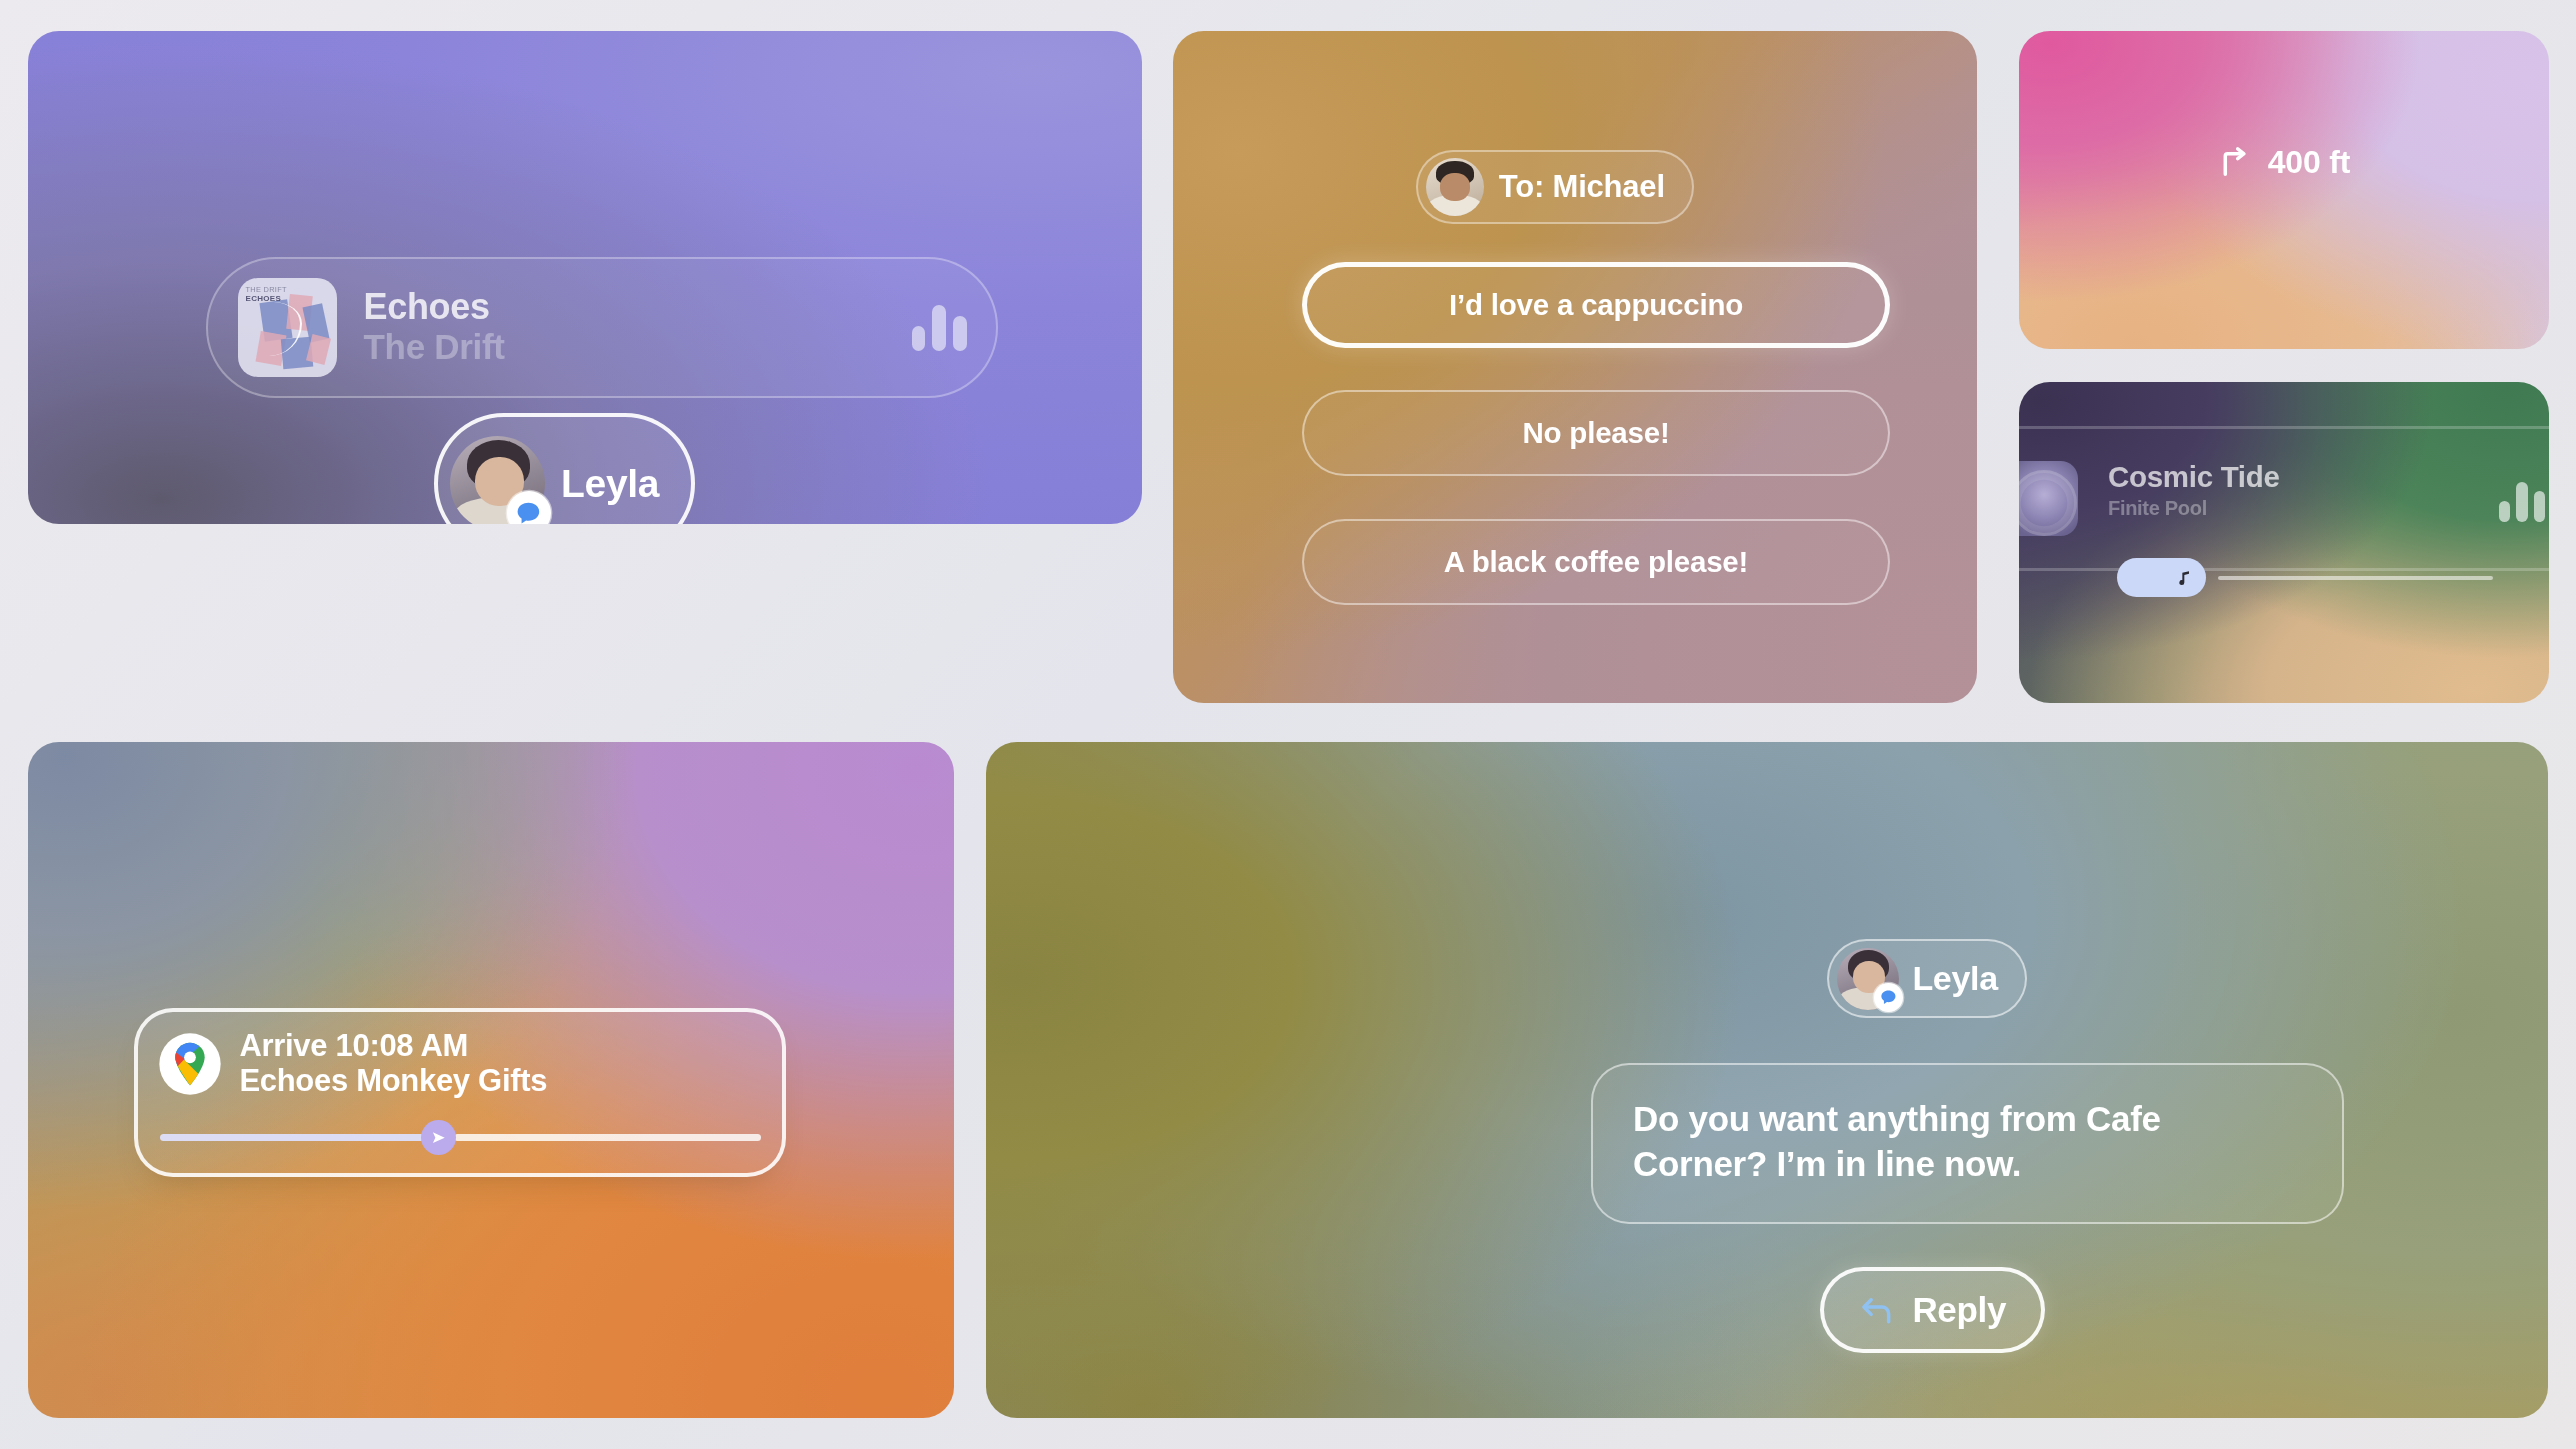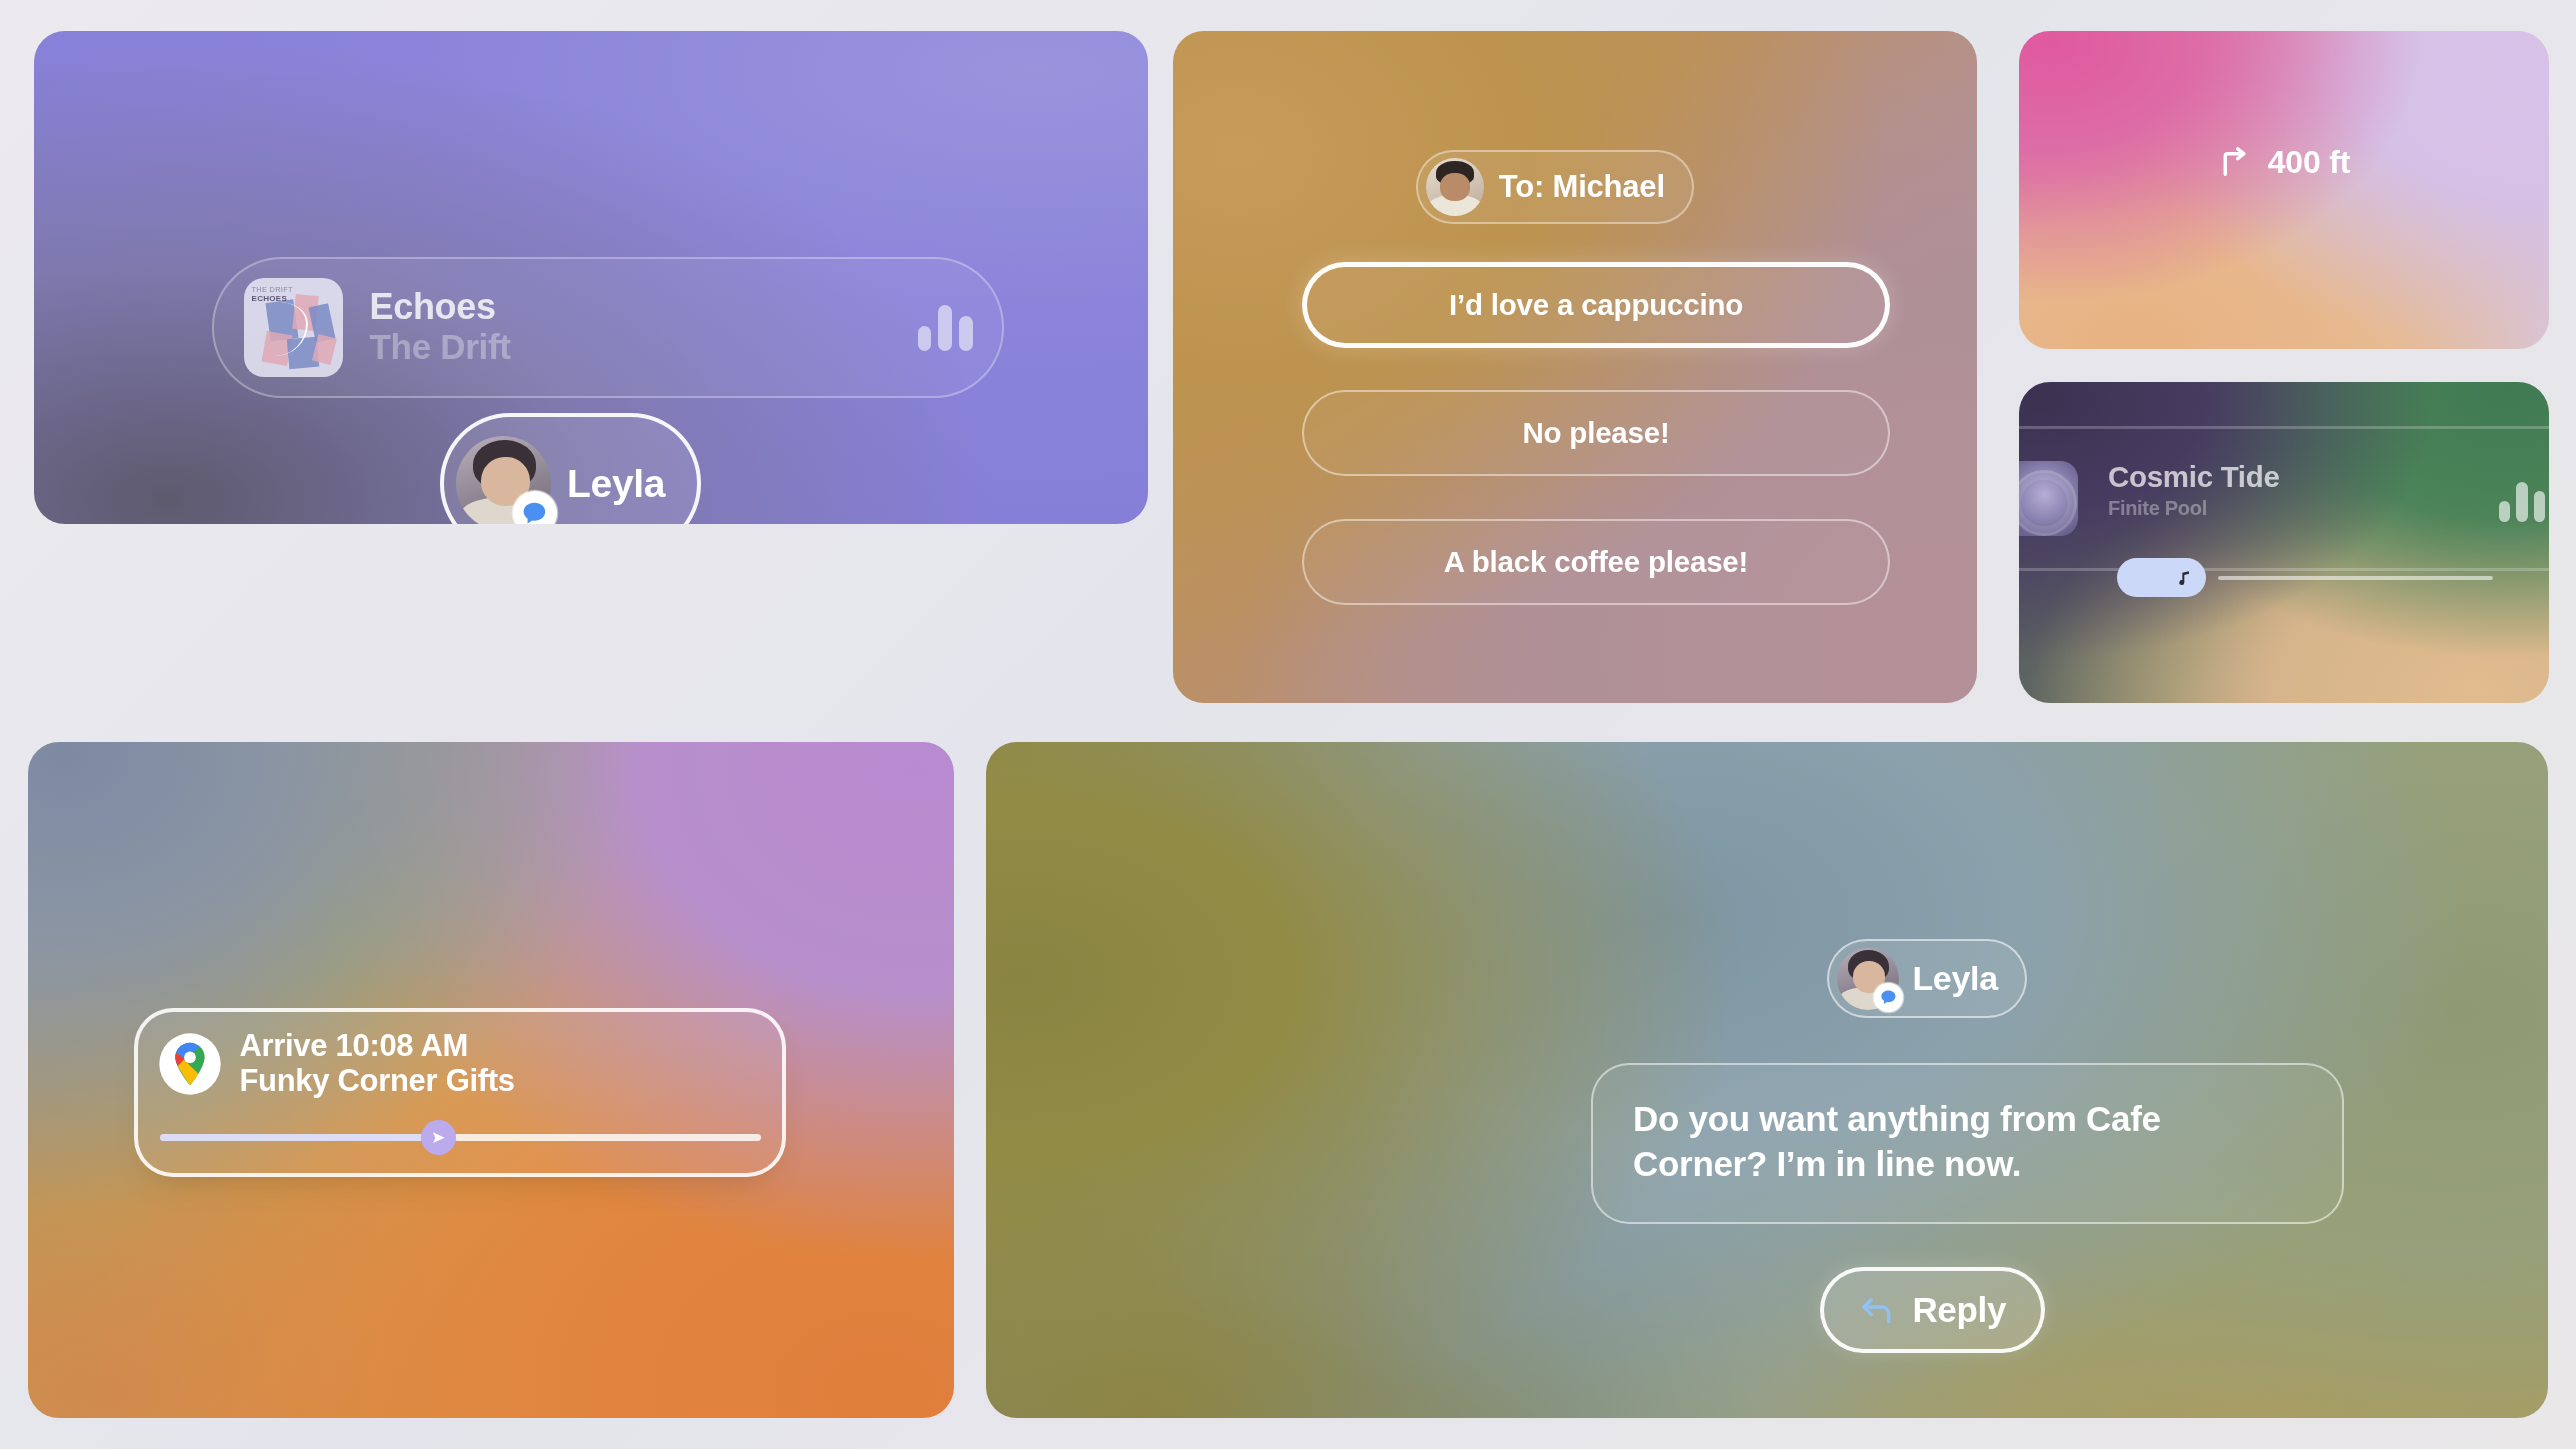--- a/index.html
+++ b/index.html
@@ -23,21 +23,21 @@
 
   .card {
     position: absolute;
     border-radius: 31px;
     overflow: hidden;
     isolation: isolate;
   }
 
   
   #card-music-echoes {
-    left: 34px; top: 31px; width: 1114px; height: 493px;
+    left: 28px; top: 31px; width: 1114px; height: 493px;
     background:
       radial-gradient(120% 150% at 12% 95%, rgba(92,88,104,0.95) 0%, rgba(120,115,140,0.55) 32%, rgba(120,115,160,0) 62%),
       radial-gradient(140% 120% at 90% 8%, #9a94dd 0%, #8b84da 40%, #837cd6 100%),
       linear-gradient(135deg, #9d98dc 0%, #8e87d9 55%, #8982d8 100%);
   }
 
   .pill-player {
     position: absolute;
     left: 178px; top: 226px;
     width: 792px; height: 141px;
@@ -502,21 +502,21 @@
         <svg class="maps-pin" viewBox="0 0 48 48" aria-hidden="true">
           <circle cx="24" cy="24" r="23" fill="#ffffff"></circle>
           <path d="M24 8c6 0 11 4.8 11 10.9C35 27 24 40 24 40S13 27 13 18.9C13 12.8 18 8 24 8z" fill="#34a853"></path>
           <path d="M24 8c-6 0-11 4.8-11 10.9 0 2.1.8 4.4 1.9 6.6L31 10.9A11.1 11.1 0 0 0 24 8z" fill="#4285f4"></path>
           <path d="M14.9 25.5C17.7 31 24 40 24 40s3.3-3.9 6.2-8.6L18.4 19.6z" fill="#fbbc04"></path>
           <path d="M13.6 15.3A11 11 0 0 0 13 18.9c0 2.1.8 4.4 1.9 6.6l5-5.3z" fill="#ea4335"></path>
           <circle cx="24" cy="19" r="4.4" fill="#ffffff"></circle>
         </svg>
         <div class="maps-text">
           <div class="arrive">Arrive 10:08 AM</div>
-          <div class="dest">Funky Corner Gifts</div>
+          <div class="dest">Echoes Monkey Gifts</div>
         </div>
       </div>
 
       <div class="maps-progress">
         <div class="mp-fill" id="mp-fill" style="width: 44%;"></div>
         <div class="mp-knob">
           <svg viewBox="0 0 24 24" aria-hidden="true">
             <path d="M4 4.6 20.4 12 4 19.4l3.4-7.4z" fill="#ffffff"></path>
           </svg>
         </div>

